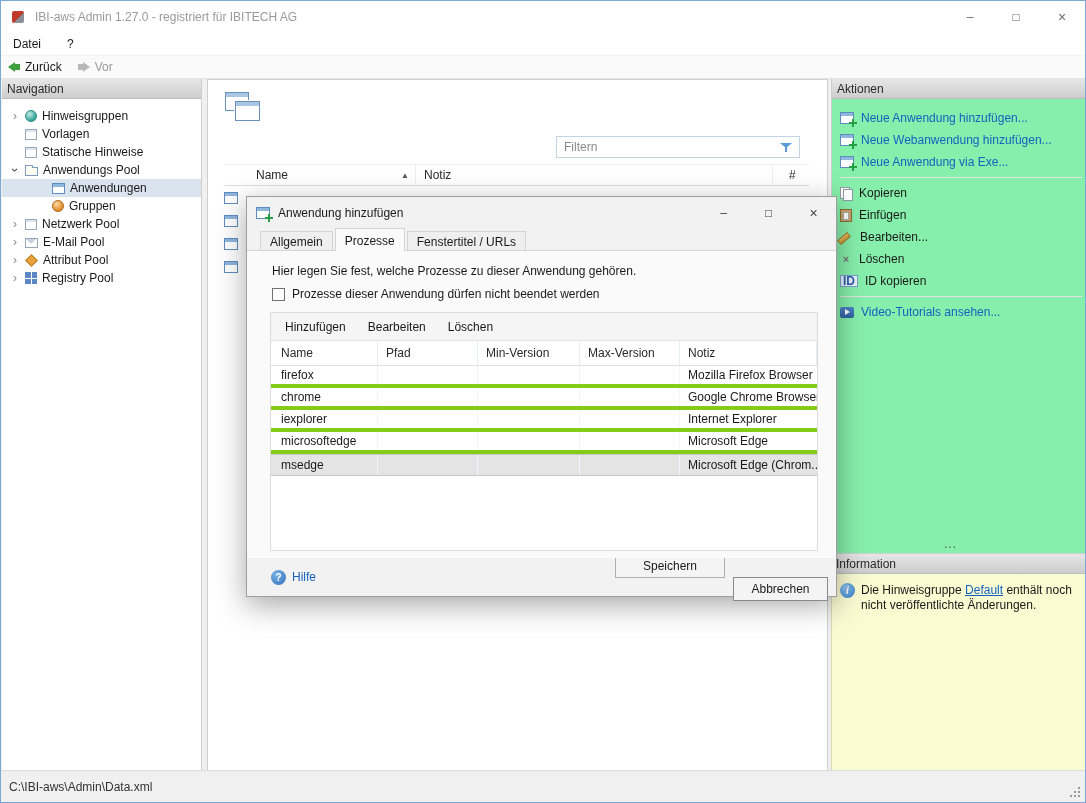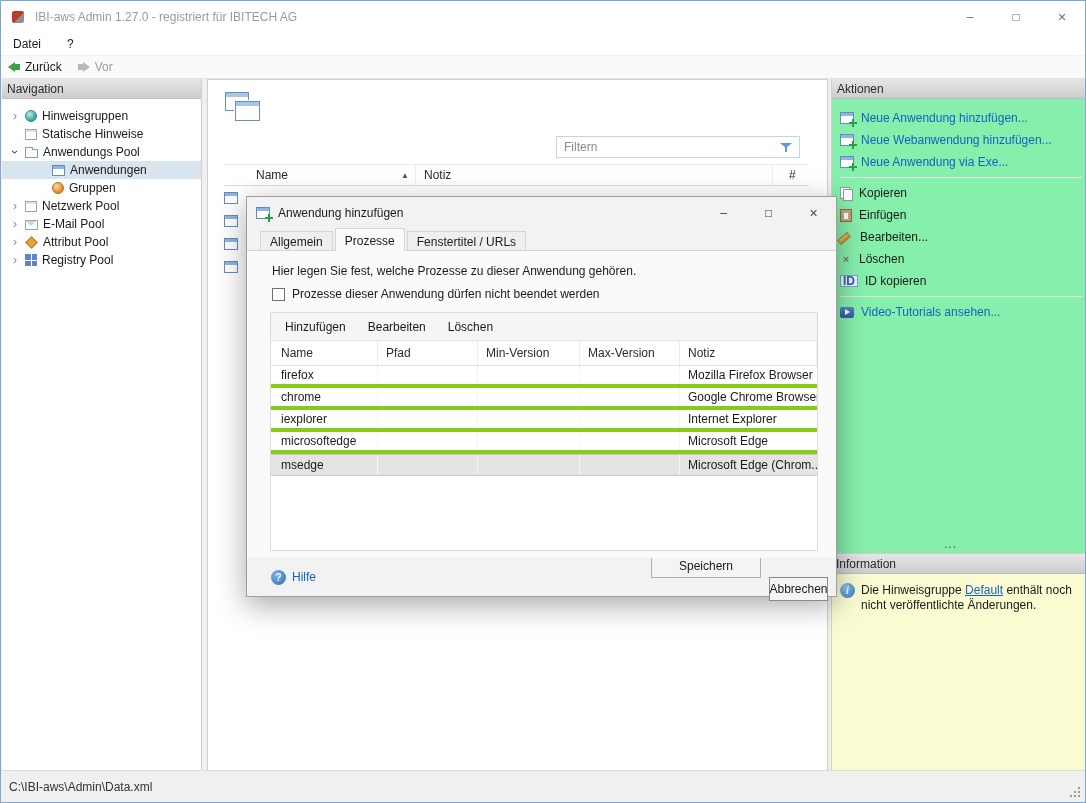--- a/index.html
+++ b/index.html
@@ -193,21 +193,21 @@
 
   .dialog-footer { flex:none; height:38px; background:#f2f2f2; display:flex; align-items:center; padding:0 8px 0 24px; }
   .help-link { display:flex; align-items:center; gap:6px; color:#1262c0; cursor:pointer; }
   .help-icon { width:15px; height:15px; border-radius:50%;
                background:radial-gradient(circle at 35% 30%, #7ab2e8, #2f6db8); color:#fff;
                font-weight:bold; font-size:10px; display:flex; align-items:center; justify-content:center; }
   .footer-buttons { margin-left:auto; display:flex; gap:8px; }
   .btn { height:24px; background:#f4f4f4; border:1px solid #b0b0b0; display:flex;
          align-items:center; justify-content:center; color:#1a1a1a; cursor:default; }
   .btn-save { width:110px; }
-  .btn-cancel { width:59px; border-color:#8a8a8a;margin-top:23px; }
+  .btn-cancel { width:95px; border-color:#8a8a8a;margin-top:23px; }
 </style>
 </head>
 <body>
 
 <div class="window">
 
   <div class="titlebar">
     <span class="app-icon"></span>
     <span class="title-text">IBI-aws Admin 1.27.0 - registriert für IBITECH AG</span>
     <div class="win-controls">
@@ -241,20 +241,25 @@
 
   <div class="nav-panel">
     <div class="panel-header">
       <span>Navigation</span>
     </div>
     <div class="nav-tree">
       <div class="tree-item">
         <span class="chev">›</span>
         <span class="ticon icon-globe"></span>
         <span class="tlabel">Hinweisgruppen</span>
+      </div>
+      <div class="tree-item">
+        <span class="chev"></span>
+        <span class="ticon icon-box"></span>
+        <span class="tlabel">Vorlagen</span>
       </div>
       <div class="tree-item">
         <span class="chev"></span>
         <span class="ticon icon-box"></span>
         <span class="tlabel">Statische Hinweise</span>
       </div>
       <div class="tree-item">
         <span class="chev expanded">›</span>
         <span class="ticon icon-folder"></span>
         <span class="tlabel">Anwendungs Pool</span>

